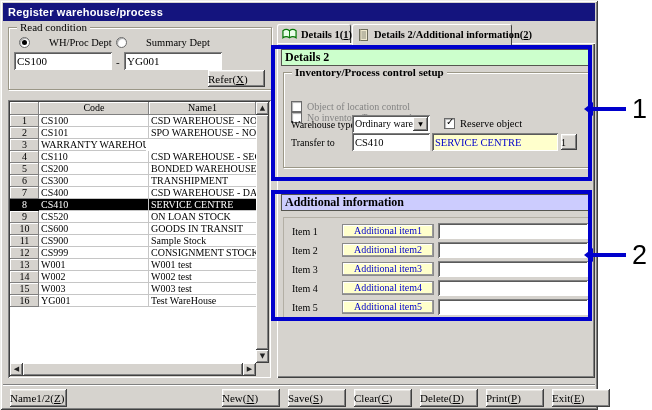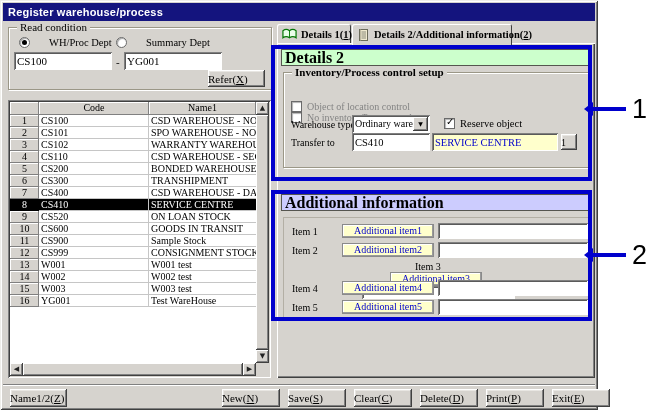--- a/index.html
+++ b/index.html
@@ -57,21 +57,21 @@
   .tab { position:absolute; top:24px; height:20px; display:flex; align-items:center; gap:4px; padding:0 5px;
     background:#d6d3ce; font-weight:bold; font-size:10.5px; white-space:nowrap;
     border-top-left-radius:2px; border-top-right-radius:2px;
     box-shadow: inset 1px 1px 0 #fff, inset -1px 0 0 #404040; }
   .tab.active { height:21px; z-index:3; }
   .tab .icon-box { flex:none; display:flex; align-items:center; }
   .panel { position:absolute; left:277px; top:43px; width:318px; height:335px; background:#d6d3ce;
     box-shadow: inset 1px 1px 0 #fff, inset -1px -1px 0 #404040, inset -2px -2px 0 #808080; z-index:1; }
 
   .section-header { position:absolute; height:17px; left:281px; width:310px; border:1px solid #55554f;
-    font-weight:bold; font-size:16px; line-height:15px; padding-left:3px; z-index:2; }
+    font-weight:bold; font-size:12px; line-height:15px; padding-left:3px; z-index:2; }
   .hdr-details { top:49px; background:var(--details-header-bg,#ccffcc); }
   .hdr-addl { top:194px; background:var(--additional-header-bg,#ccccfe); }
 
   .inv-group { left:283px; top:72px; width:306px; height:96px; z-index:2;font-weight:bold; }
   .cb-row { position:absolute; display:flex; align-items:center; gap:5px; font-size:10px; white-space:nowrap; z-index:2; }
   .checkbox { width:11px; height:11px; background:#fff; border:1px solid #6a6a6a; flex:none;
     box-shadow: inset 1px 1px 1px rgba(0,0,0,.3); position:relative; font-family:"DejaVu Sans",sans-serif; }
   .checkbox .mark { position:absolute; left:1px; top:-3px; font-size:10px; font-weight:bold; color:#000; }
   .cb-disabled { color:#848484; }
   .fld-label { position:absolute; font-size:10px; white-space:nowrap; z-index:2; }
@@ -149,21 +149,20 @@
               <div class="tcell code">CS100</div>
               <div class="tcell name">CSD WAREHOUSE - NORMAL</div>
             </div>
             <div class="trow">
               <div class="tcell num">2</div>
               <div class="tcell code">CS101</div>
               <div class="tcell name">SPO WAREHOUSE - NORMAL</div>
             </div>
             <div class="trow">
               <div class="tcell num">3</div>
-              <div class="tcell code">CS102</div>
               <div class="tcell name">WARRANTY WAREHOUSE - </div>
             </div>
             <div class="trow">
               <div class="tcell num">4</div>
               <div class="tcell code">CS110</div>
               <div class="tcell name">CSD WAREHOUSE - SECOND</div>
             </div>
             <div class="trow">
               <div class="tcell num">5</div>
               <div class="tcell code">CS200</div>
@@ -297,21 +296,21 @@
         <div class="item-row" style="top: 5px;">
           <span class="item-label">Item 1</span>
           <button class="yellow-btn">Additional item1</button>
           <input class="win-input item-input" style="">
         </div>
         <div class="item-row" style="top: 24px;">
           <span class="item-label">Item 2</span>
           <button class="yellow-btn">Additional item2</button>
           <input class="win-input item-input" style="">
         </div>
-        <div class="item-row" style="top: 43px; flex-direction: column;">
+        <div class="item-row" style="top: 43px;">
           <span class="item-label">Item 3</span>
           <button class="yellow-btn">Additional item3</button>
           <input class="win-input item-input" style="">
         </div>
         <div class="item-row" style="top: 62px;">
           <span class="item-label">Item 4</span>
           <button class="yellow-btn">Additional item4</button>
           <input class="win-input item-input" style="">
         </div>
         <div class="item-row" style="top: 81px;">

